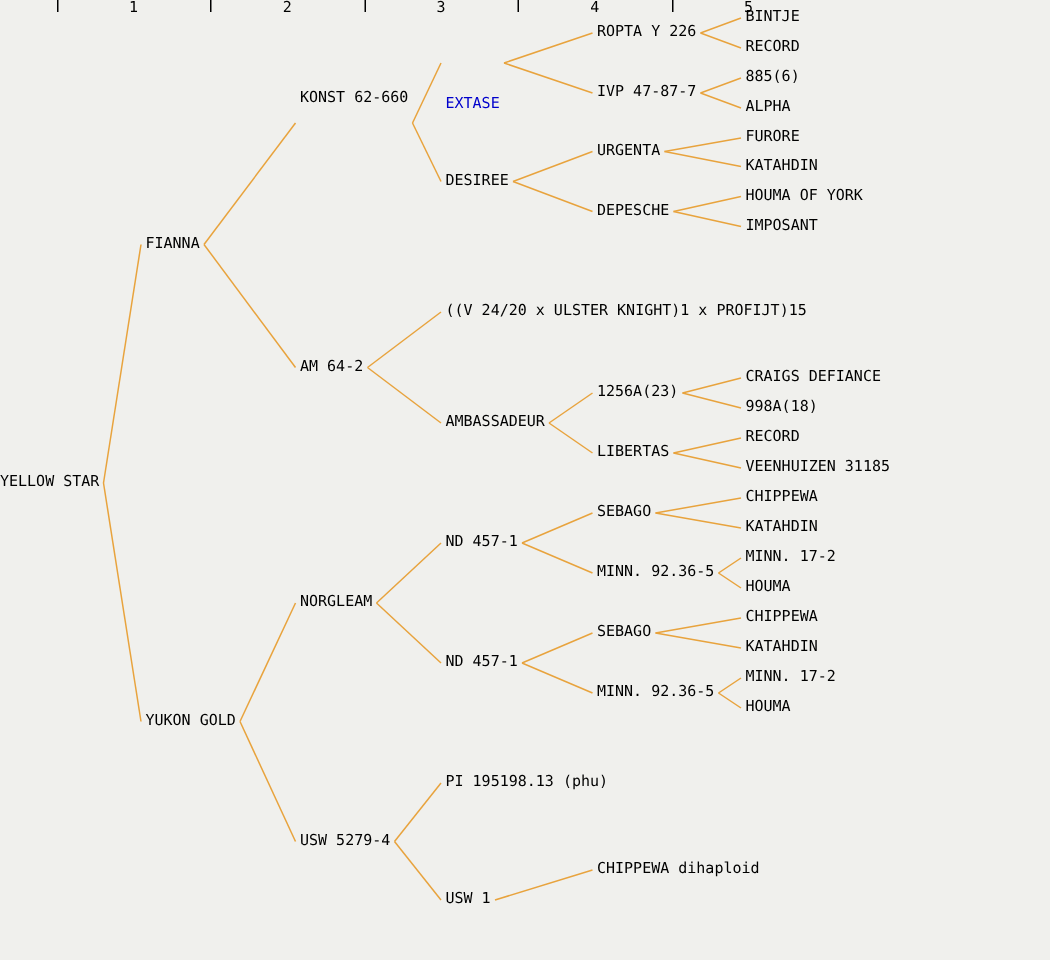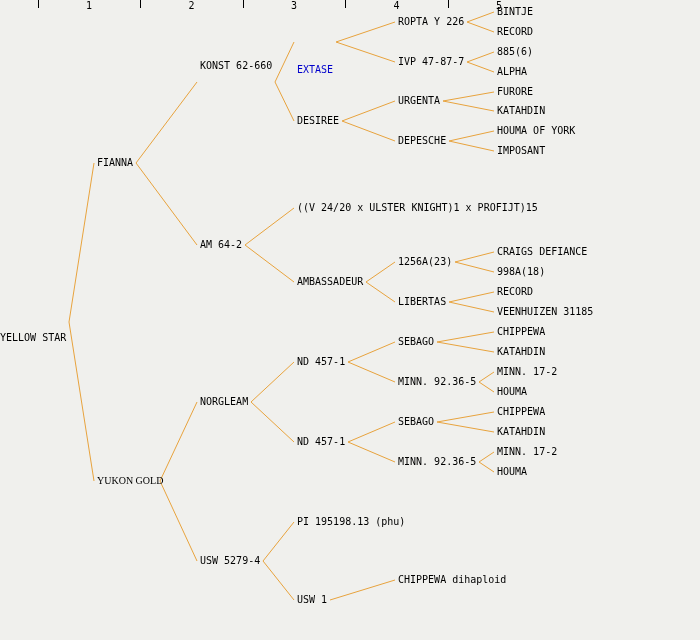--- a/index.html
+++ b/index.html
@@ -72,23 +72,23 @@
       <div class="tick" style="left: 140px;"></div>
       <span class="ruler-label" style="left: 191.5px;">2</span>
       <div class="tick" style="left: 243px;"></div>
       <span class="ruler-label" style="left: 294px;">3</span>
       <div class="tick" style="left: 345px;"></div>
       <span class="ruler-label" style="left: 396.5px;">4</span>
       <div class="tick" style="left: 448px;"></div>
       <span class="ruler-label" style="left: 499px;">5</span>
     </div>
   <div id="nodes">
-      <span class="node" style="left: 0px; top: 316px; margin-top: 16px;">YELLOW STAR</span>
+      <span class="node" style="left: 0px; top: 316px;">YELLOW STAR</span>
       <span class="node" style="left: 97px; top: 157px;">FIANNA</span>
-      <span class="node" style="left: 97px; top: 475px; font-family: Liberation Serif, serif;">YUKON GOLD</span>
+      <span class="node" style="left: 97px; top: 475px;">YUKON GOLD</span>
       <span class="node" style="left: 200px; top: 60px;">KONST 62-660</span>
       <span class="node" style="left: 200px; top: 239px;">AM 64-2</span>
       <span class="node" style="left: 200px; top: 396px;">NORGLEAM</span>
       <span class="node" style="left: 200px; top: 555px;">USW 5279-4</span>
       <span class="node link" style="left: 297px; top: 36px; color: rgb(0, 0, 204); margin-top: 28px;">EXTASE</span>
       <span class="node" style="left: 297px; top: 115px;">DESIREE</span>
       <span class="node" style="left: 297px; top: 202px;">((V 24/20 x ULSTER KNIGHT)1 x PROFIJT)15</span>
       <span class="node" style="left: 297px; top: 276px;">AMBASSADEUR</span>
       <span class="node" style="left: 297px; top: 356px;">ND 457-1</span>
       <span class="node" style="left: 297px; top: 436px;">ND 457-1</span>

